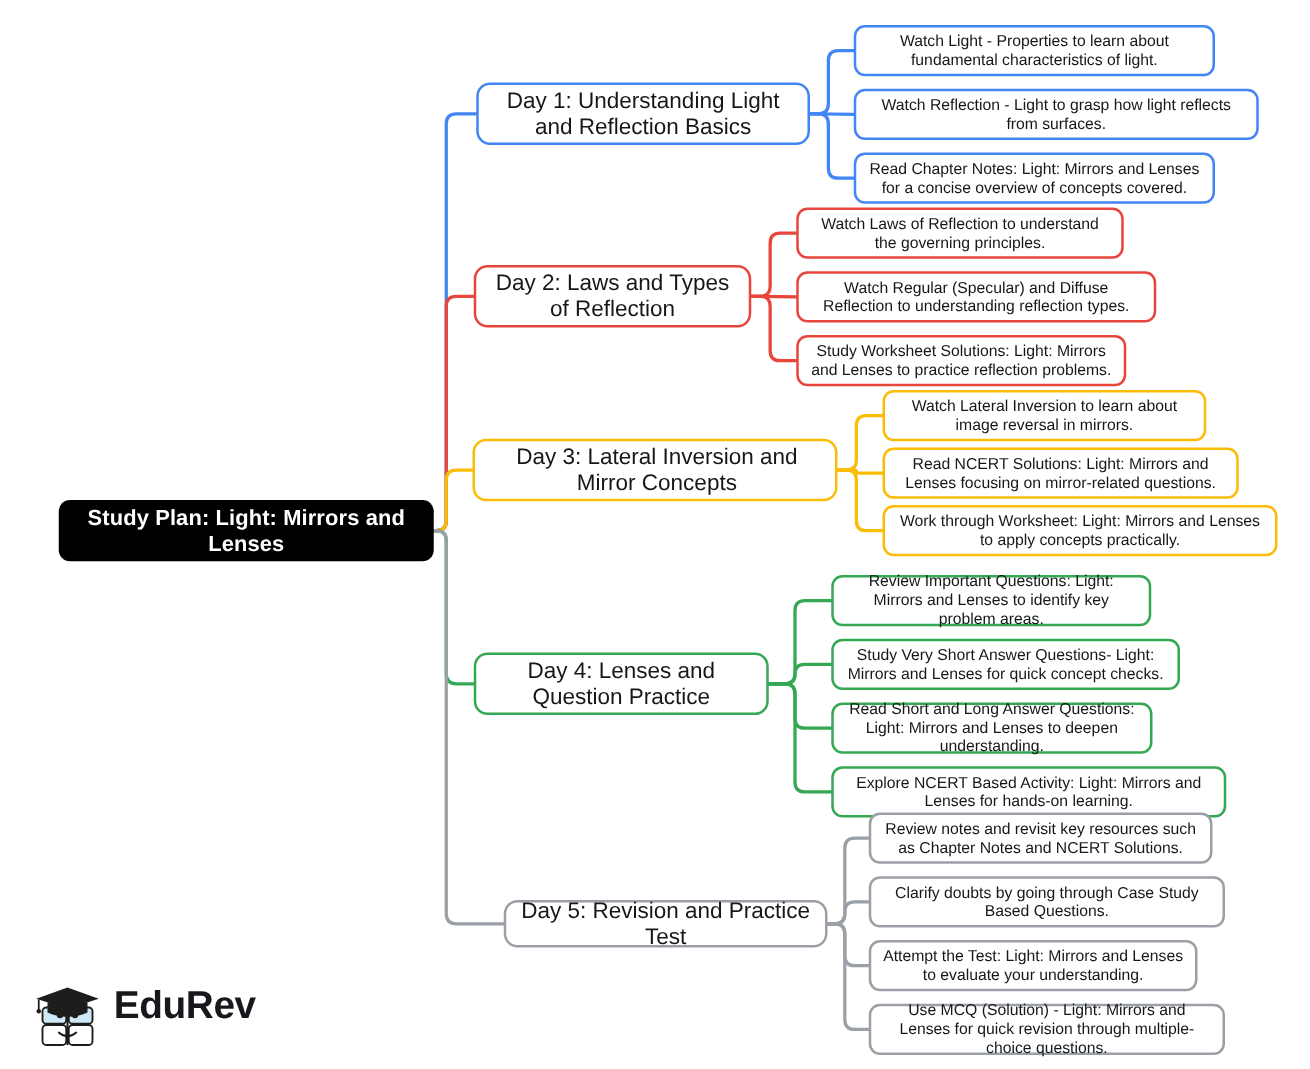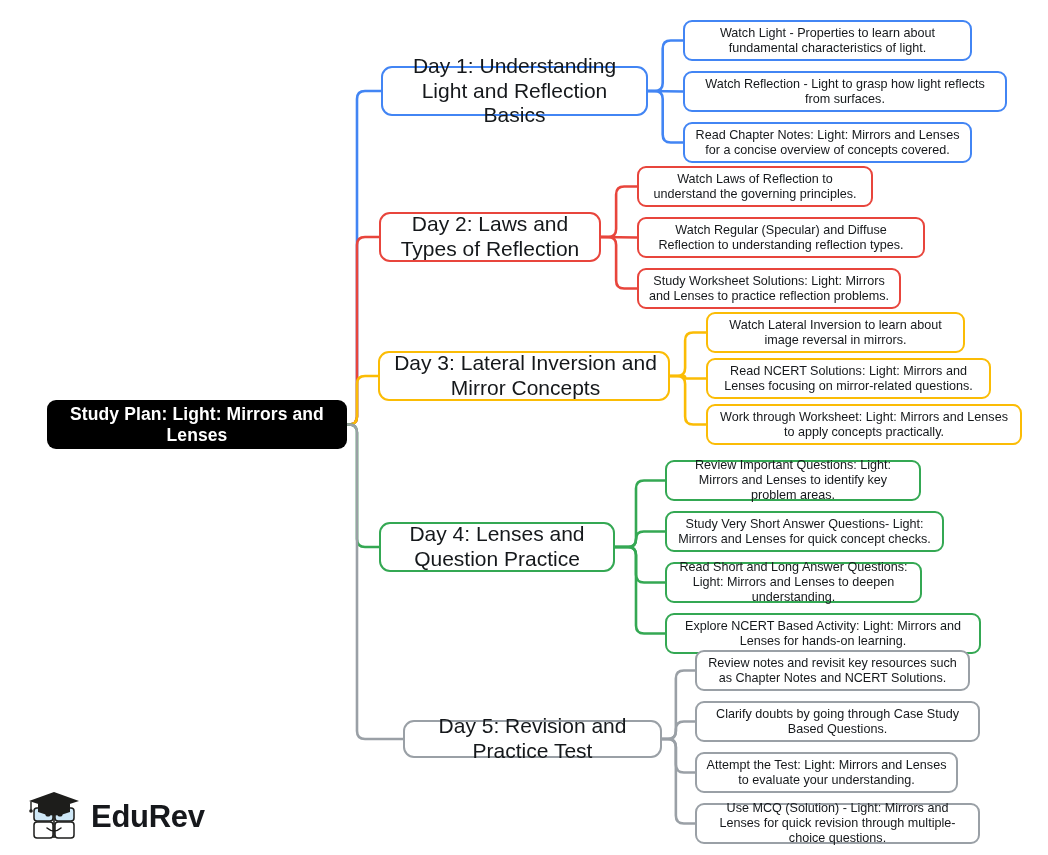--- a/index.html
+++ b/index.html
@@ -33,36 +33,36 @@
     font-size:17.5px;
     font-weight:bold;
     padding:4px 0;
     letter-spacing:.1px;
   }
 
   
   .day{
     border-width:2.4px;
     border-radius:11px;
-    font-size:21px;
+    font-size:18px;
     color:#15181b;
     padding:3px 9px;
   }
 
   
   .leaf{
     border-width:2.2px;
     border-radius:9px;
     font-size:12.6px;
     color:#15181b;
     padding:3px 8px;
   }
 
   
-  #logo{position:absolute;left:26px;top:786px;width:210px;height:62px;display:flex;align-items:center;}
+  #logo{position:absolute;left:26px;top:786px;width:210px;height:62px;display:flex;}
   #logo .mark{width:58px;height:58px;position:relative;}
   #logo .wordmark{
     font-size:31px;font-weight:bold;color:#16181c;
     margin-left:7px;letter-spacing:-.3px;
   }
 </style>
 </head>
 <body>
 
 <div id="canvas">
@@ -107,21 +107,21 @@
   <div class="node leaf" style="left:683px;top:71px;width:324px;height:41px;border-color:#4285F4;">
     <span>Watch Reflection - Light to grasp how light reflects from surfaces.</span>
   </div>
   <div class="node leaf" style="left:683px;top:122px;width:289px;height:41px;border-color:#4285F4;">
     <span>Read Chapter Notes: Light: Mirrors and Lenses for a concise overview of concepts covered.</span>
   </div>
 
   <div class="node day" style="left:379px;top:212px;width:222px;height:50px;border-color:#E8453C;">
     <span>Day 2: Laws and Types of Reflection</span>
   </div>
-  <div class="node leaf" style="left:637px;top:166px;width:236px;height:41px;border-color:#E8453C;">
+  <div class="node leaf" style="left:637px;top:166px;width:262px;height:41px;border-color:#E8453C;">
     <span>Watch Laws of Reflection to understand the governing principles.</span>
   </div>
   <div class="node leaf" style="left:637px;top:217px;width:288px;height:41px;border-color:#E8453C;">
     <span>Watch Regular (Specular) and Diffuse Reflection to understanding reflection types.</span>
   </div>
   <div class="node leaf" style="left:637px;top:268px;width:264px;height:41px;border-color:#E8453C;">
     <span>Study Worksheet Solutions: Light: Mirrors and Lenses to practice reflection problems.</span>
   </div>
 
   <div class="node day" style="left:378px;top:351px;width:292px;height:50px;border-color:#FBBC05;padding-left:12px;">

